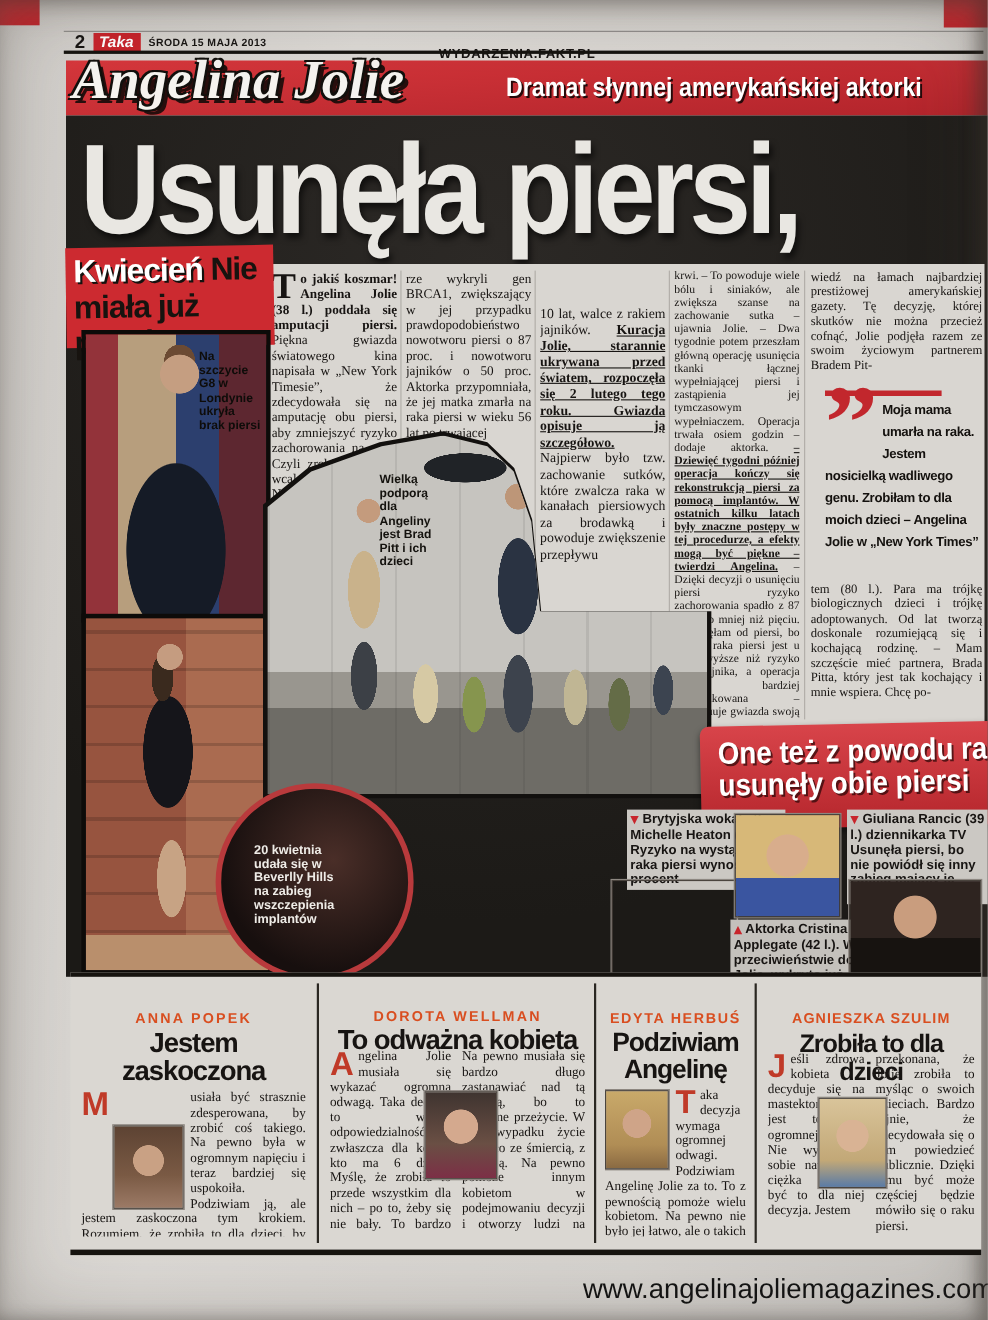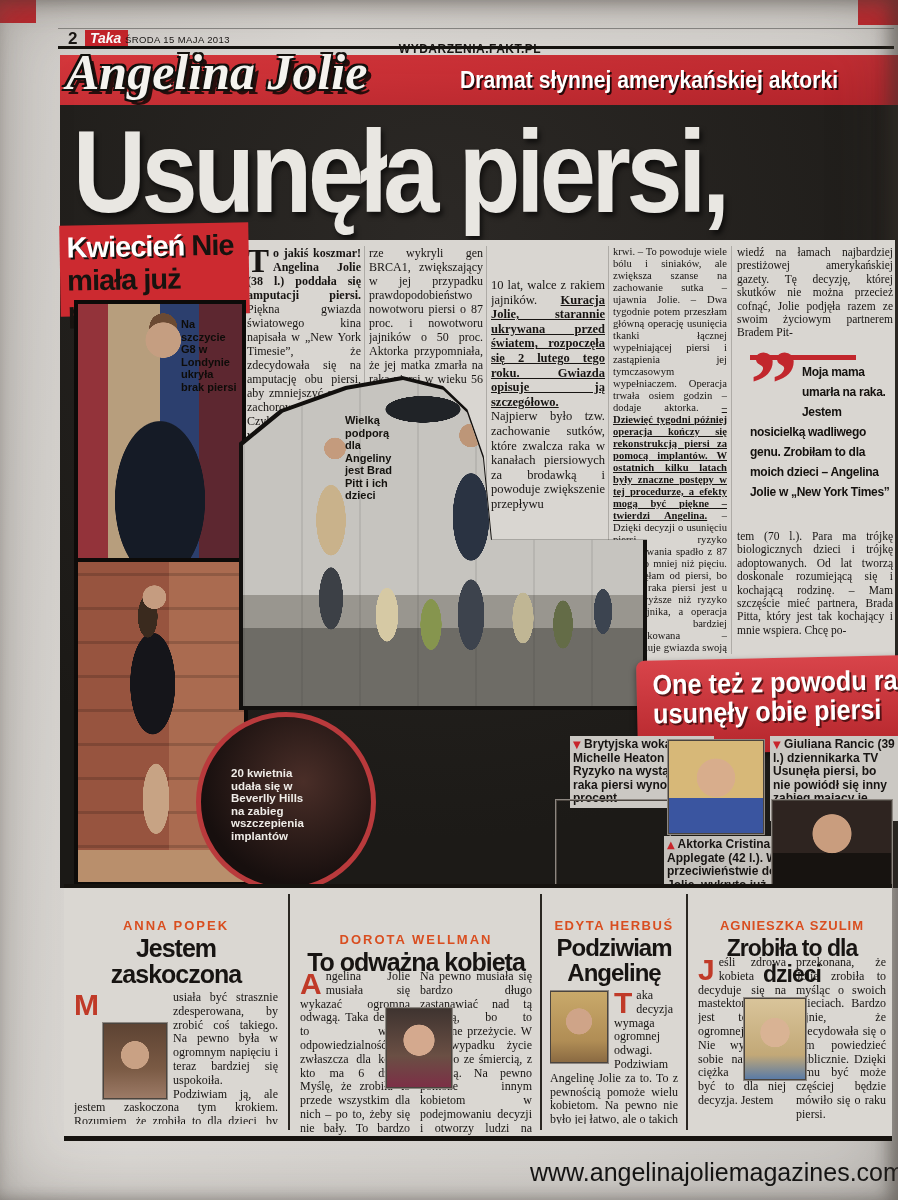--- a/index.html
+++ b/index.html
@@ -74,21 +74,21 @@
 <body>
 
 <div class="page">
 
   <div class="abs" style="left:0;top:0;width:36px;height:23px;background:#c3242b;"></div>
   <div class="abs" style="left:858px;top:0;width:40px;height:25px;background:#c3242b;"></div>
 
   <div class="abs" style="left:58px;top:28px;width:836px;height:1px;background:#8a8885;"></div>
   <div class="abs sans" style="left:68px;top:29px;font-weight:800;font-size:17px;">2</div>
   <div class="abs sans" style="left:85px;top:30px;background:#c8232b;color:#fff;font-style:italic;font-weight:bold;font-size:14px;line-height:16px;padding:0 7px 1px 5px;">Taka</div>
-  <div class="abs sans" style="left:125px;top:34px;font-weight:normal;font-size:9.5px;letter-spacing:.4px;">ŚRODA 15 MAJA 2013</div>
+  <div class="abs sans" style="left:135px;top:34px;font-weight:bold;font-size:9.5px;letter-spacing:.4px;">ŚRODA 15 MAJA 2013</div>
   <div class="abs sans" style="left:280px;top:42px;width:380px;text-align:center;font-weight:800;font-size:12px;letter-spacing:.5px;">WYDARZENIA.FAKT.PL</div>
   <div class="abs" style="left:58px;top:46px;width:836px;height:3px;background:#15130f;"></div>
 
   <div class="abs" style="left:60px;top:55px;width:838px;height:50px;background:linear-gradient(175deg,#d7373c,#b2242b);">
     <div class="abs" style="left:6px;top:-12px;font-style:italic;font-weight:bold;font-size:50px;color:#f5f3ef;white-space:nowrap;
          text-shadow:2px 2px 0 #12100d,-2px 2px 0 #12100d,2px -2px 0 #12100d,-2px -2px 0 #12100d,5px 5px 0 rgba(10,8,6,.85);">Angelina Jolie</div>
     <div class="abs sans" style="left:400px;top:11px;font-weight:800;font-size:24px;color:#fff;white-space:nowrap;
          transform:scaleX(.88);transform-origin:left top;text-shadow:2px 2px 0 rgba(20,5,5,.9);">Dramat słynnej amerykańskiej aktorki</div>
   </div>
 
@@ -124,38 +124,38 @@
   <div class="abs jtext" style="left:737px;top:246px;width:156px;height:110px;font-size:11.5px;line-height:13.4px;z-index:3;">
     <span>wiedź na łamach najbardziej prestiżowej amerykańskiej gazety. Tę decyzję, której skutków nie można przecież cofnąć, Jolie podjęła razem ze swoim życiowym partnerem Bradem Pit-</span>
   </div>
 
   <div class="abs" style="left:750px;top:355px;width:146px;z-index:3;">
     <div style="width:106px;height:5px;background:#c2272d;margin-bottom:2px;"></div>
     <div style="float:left;width:52px;height:44px;font-weight:bold;font-size:96px;line-height:44px;color:#c2272d;font-family:'Liberation Serif',serif;">”</div>
     <div class="sans" style="font-weight:800;font-size:12px;line-height:20px;letter-spacing:-.3px;color:#14110e;">Moja mama umarła na raka. Jestem nosicielką wadliwego genu. Zrobiłam to dla moich dzieci – Angelina Jolie w „New York Times”</div>
   </div>
   <div class="abs jtext" style="left:737px;top:530px;width:156px;height:130px;font-size:11.5px;line-height:13.4px;z-index:3;">
-    <span>tem (70 l.). Para ma trójkę biologicznych dzieci i trójkę adoptowanych. Od lat tworzą doskonale rozumiejącą się i kochającą rodzinę. – Mam szczęście mieć partnera, Brada Pitta, który jest tak kochający i mnie wspiera. Chcę po-</span>
+    <span>tem (80 l.). Para ma trójkę biologicznych dzieci i trójkę adoptowanych. Od lat tworzą doskonale rozumiejącą się i kochającą rodzinę. – Mam szczęście mieć partnera, Brada Pitta, który jest tak kochający i mnie wspiera. Chcę po-</span>
   </div>
 
   <div class="abs sans" style="left:60px;top:224px;width:182px;height:86px;background:#cc2a30;transform:rotate(-1deg);padding:5px 0 0 7px;z-index:4;">
     <div style="font-weight:800;font-size:29px;line-height:34px;letter-spacing:-1px;">
       <span style="color:#fff;text-shadow:2px 2px 0 #14110e;">Kwiecień</span>
       <span style="color:#17130f;">Nie</span>
     </div>
     <div style="font-weight:800;font-size:29px;line-height:32px;letter-spacing:-1px;color:#17130f;">miała już piersi</div>
   </div>
 
   <div class="abs scene-g8" style="left:74px;top:300px;width:164px;height:258px;border:4px solid #0d0b09;z-index:4;">
     <div class="abs caption" style="right:3px;top:14px;width:58px;color:#0e0c09;">Na szczycie G8 w Londynie ukryła brak piersi</div>
   </div>
 
   <div class="abs scene-walk" style="left:74px;top:558px;width:166px;height:320px;border:4px solid #0d0b09;z-index:4;"></div>
 
-  <div class="abs" style="left:239px;top:376px;width:408px;height:334px;background:#12100e;z-index:5;
+  <div class="abs" style="left:239px;top:392px;width:408px;height:334px;background:#12100e;z-index:5;
        clip-path:polygon(0 20%, 10% 10%, 26% 3%, 40% 0%, 50% 3%, 56% 10%, 60% 24%, 62% 49%, 100% 49%, 100% 100%, 0 100%);">
     <div class="abs scene-street" style="left:4px;top:4px;right:4px;bottom:4px;
          clip-path:polygon(0 20%, 10% 10%, 26% 3%, 40% 0%, 50% 3%, 56% 10%, 60% 24%, 62% 49%, 100% 49%, 100% 100%, 0 100%);">
       <div class="abs caption" style="left:102px;top:34px;width:52px;color:#14120e;">Wielką podporą dla Angeliny jest Brad Pitt i ich dzieci</div>
     </div>
   </div>
 
   <div class="abs" style="left:196px;top:712px;width:170px;height:170px;border-radius:50%;border:5px solid #b93a3c;
        background:radial-gradient(circle at 60% 38%, #4a2e28, #170f0e 70%);z-index:7;">
     <div class="abs caption" style="left:30px;top:50px;width:88px;color:#efece7;font-size:11.5px;">20 kwietnia udała się w Beverlly Hills na zabieg wszczepienia implantów</div>
@@ -195,21 +195,21 @@
     <div class="abs" style="left:10px;top:10px;width:204px;height:226px;overflow:hidden;">
       <div class="opname">ANNA POPEK</div>
       <div class="optitle">Jestem zaskoczona</div>
       <div class="opbody">
         <span class="opdrop">M</span>
         <span class="portrait p-popek" style="float:left;width:62px;height:74px;margin:32px 6px 2px 0;"></span>
         <span>usiała być strasznie zdesperowana, by zrobić coś takiego. Na pewno była w ogromnym napięciu i teraz bardziej się uspokoiła. Podziwiam ją, ale jestem zaskoczona tym krokiem. Rozumiem, że zrobiła to dla dzieci, by żyć dla nich jak najdłużej i to jest godne podziwu. Nie wiem, czy to dobre czy to złe, nie mnie oceniać.</span>
       </div>
     </div>
 
-    <div class="abs" style="left:236px;top:24px;width:232px;height:226px;">
+    <div class="abs" style="left:236px;top:8px;width:232px;height:226px;">
       <div class="opname">DOROTA WELLMAN</div>
       <div class="optitle">To odważna kobieta</div>
       <div class="abs opbody" style="left:0;top:58px;width:110px;height:166px;overflow:hidden;">
         <span class="opdrop">A</span>
         <span>ngelina Jolie musiała się wykazać ogromną odwagą. Taka decyzja to wielka odpowiedzialność, zwłaszcza dla kogoś, kto ma 6 dzieci. Myślę, że zrobiła to przede wszystkim dla nich – po to, żeby się nie bały. To bardzo trudna decyzja dla każdej matki. Piersi to atrybut bardzo ważny dla każdej kobiety, dlatego boją się poddawać operacji.</span>
       </div>
       <div class="abs opbody" style="left:120px;top:58px;width:112px;height:166px;overflow:hidden;">
         <span>Na pewno musiała się bardzo długo zastanawiać nad tą decyzją, bo to ogromne przeżycie. W tym wypadku życie wygrało ze śmiercią, z chorobą. Na pewno pomoże innym kobietom w podejmowaniu decyzji i otworzy ludzi na dyskusję publiczną. Pomoże też mężczyznom zrozumieć, że kobiety po mastektomii to nadal pełnowartościowe kobiety.</span>
       </div>
       <div class="abs portrait p-wellman" style="left:86px;top:96px;width:64px;height:78px;background-color:#dad7d2;"></div>

